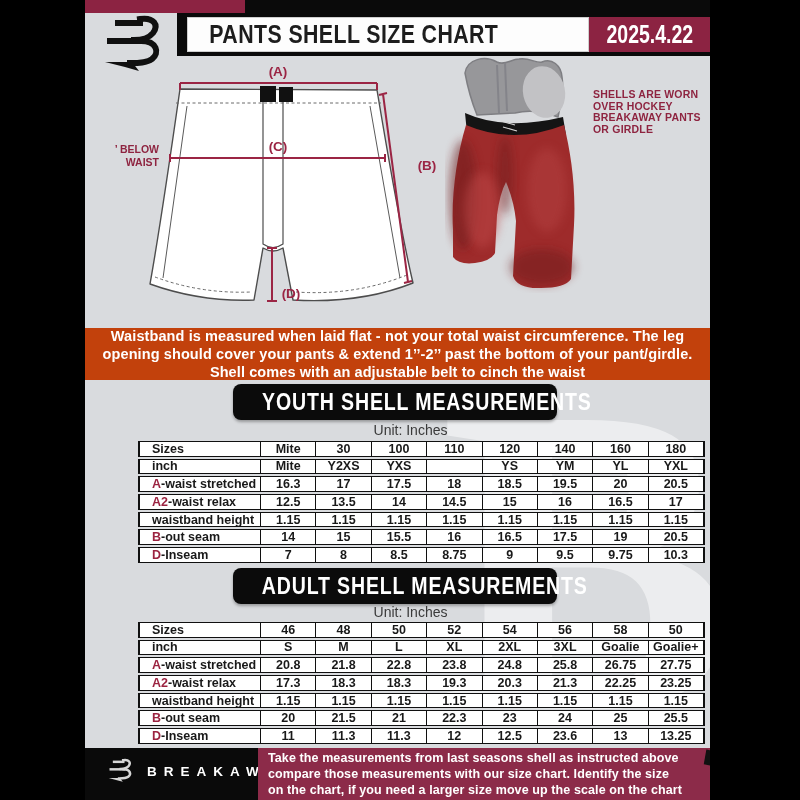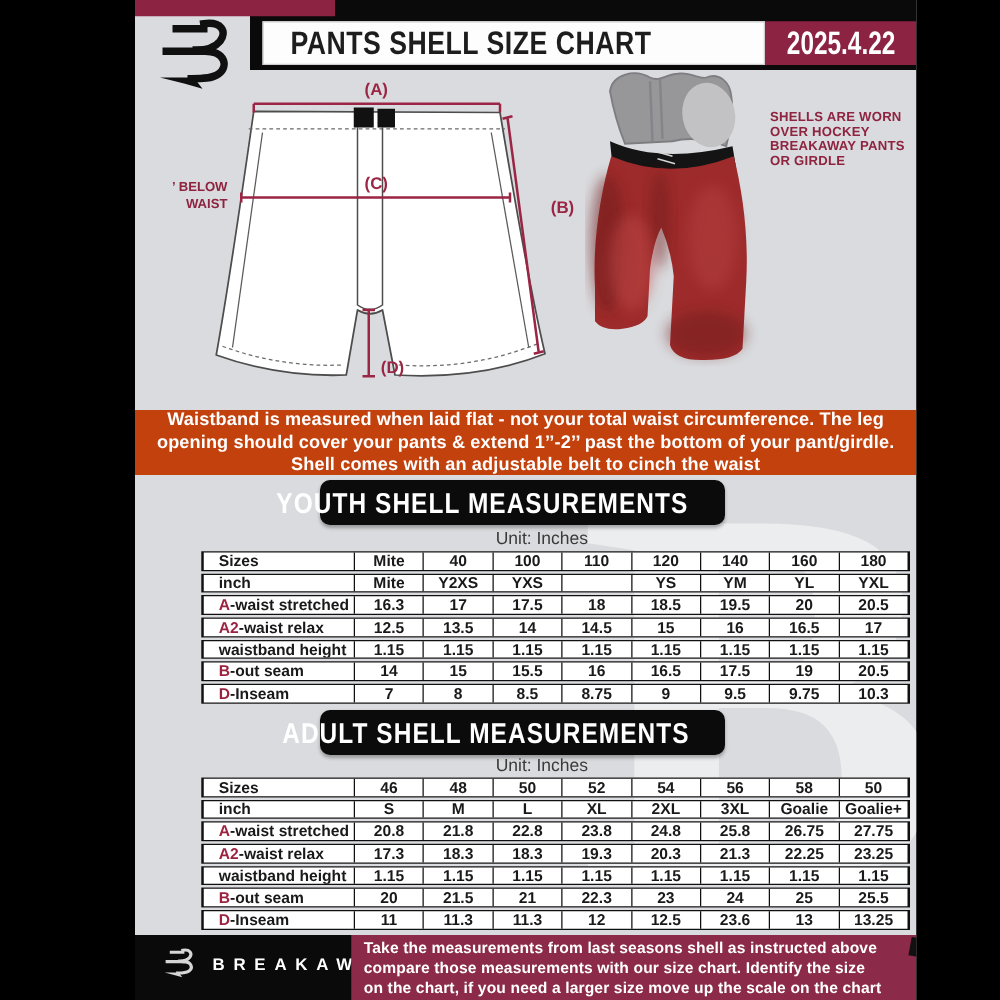--- a/index.html
+++ b/index.html
@@ -1,19 +1,19 @@
 <!DOCTYPE html>
 <html><head>
 <meta charset="utf-8">
 <style>
   html,body{margin:0;padding:0;background:#000;}
   *{box-sizing:border-box;}
   .stage{position:relative;width:800px;height:800px;background:#000;overflow:hidden;
          font-family:"Liberation Sans",sans-serif;}
-  .page{position:absolute;left:85px;top:0;width:625px;height:800px;background:#d9dbde;overflow:hidden;margin-left:23px;}
+  .page{position:absolute;left:85px;top:0;width:625px;height:800px;background:#d9dbde;overflow:hidden;}
 
   
   .watermark{position:absolute;left:355px;top:388px;font-family:"Liberation Serif",serif;
              font-weight:bold;font-size:440px;line-height:.78;color:rgba(255,255,255,.5);z-index:0;}
 
   
   .header-black{position:absolute;left:92px;top:0;width:533px;height:56px;background:#0a0a0a;z-index:2;}
   .top-strip{position:absolute;left:0;top:0;width:160px;height:13px;background:#8c2342;z-index:3;}
   .title-bar{position:absolute;left:102px;top:17px;width:402px;height:35px;background:#fdfdfd;z-index:3;
              display:flex;align-items:center;border:1px solid #cfcfcf;}
@@ -30,21 +30,21 @@
   .side-note{position:absolute;left:508px;top:89px;width:114px;z-index:1;}
   .side-note div{font-size:10.5px;font-weight:bold;color:#8e2440;line-height:11.7px;letter-spacing:.2px;}
 
   
   .banner{position:absolute;left:0;top:328px;width:625px;height:52px;background:#c2410c;z-index:1;
           display:flex;flex-direction:column;justify-content:center;align-items:center;}
   .banner div{color:#fff;font-size:14.5px;font-weight:bold;line-height:18px;text-align:center;white-space:nowrap;letter-spacing:.1px;}
 
   
   .sec-title{position:absolute;left:148px;width:324px;height:36px;background:#0b0b0b;border-radius:8px;
-             display:flex;align-items:center;justify-content:flex-end;z-index:1;box-shadow:0 2px 3px rgba(0,0,0,.3);}
+             display:flex;align-items:center;justify-content:flex-start;z-index:1;box-shadow:0 2px 3px rgba(0,0,0,.3);}
   .sec-title span{color:#fff;font-size:23px;font-weight:bold;letter-spacing:1px;transform:scaleX(.85);white-space:nowrap;}
   .sec-title.youth{top:384px;}
   .sec-title.adult{top:568px;}
   .unit{position:absolute;left:13px;width:625px;text-align:center;font-size:14px;color:#3a3a3a;z-index:1;}
   .unit.youth{top:422px;}
   .unit.adult{top:604px;}
 
   
   .table{position:absolute;left:13px;width:607px;z-index:1;padding-left:40px;}
   .table.youth{top:441px;}
@@ -166,21 +166,21 @@
     <div class="sec-title youth">
       <span>YOUTH SHELL MEASUREMENTS</span>
     </div>
     <div class="unit youth">Unit: Inches</div>
     <div class="table youth" id="youth-table">
         <div class="t-row">
           <div class="t-cell t-label">
             <span>Sizes</span>
           </div>
           <div class="t-cell t-val">Mite</div>
-          <div class="t-cell t-val">40</div>
+          <div class="t-cell t-val">30</div>
           <div class="t-cell t-val">100</div>
           <div class="t-cell t-val">110</div>
           <div class="t-cell t-val">120</div>
           <div class="t-cell t-val">140</div>
           <div class="t-cell t-val">160</div>
           <div class="t-cell t-val">180</div>
         </div>
         <div class="t-row">
           <div class="t-cell t-label">
             <span>inch</span>

